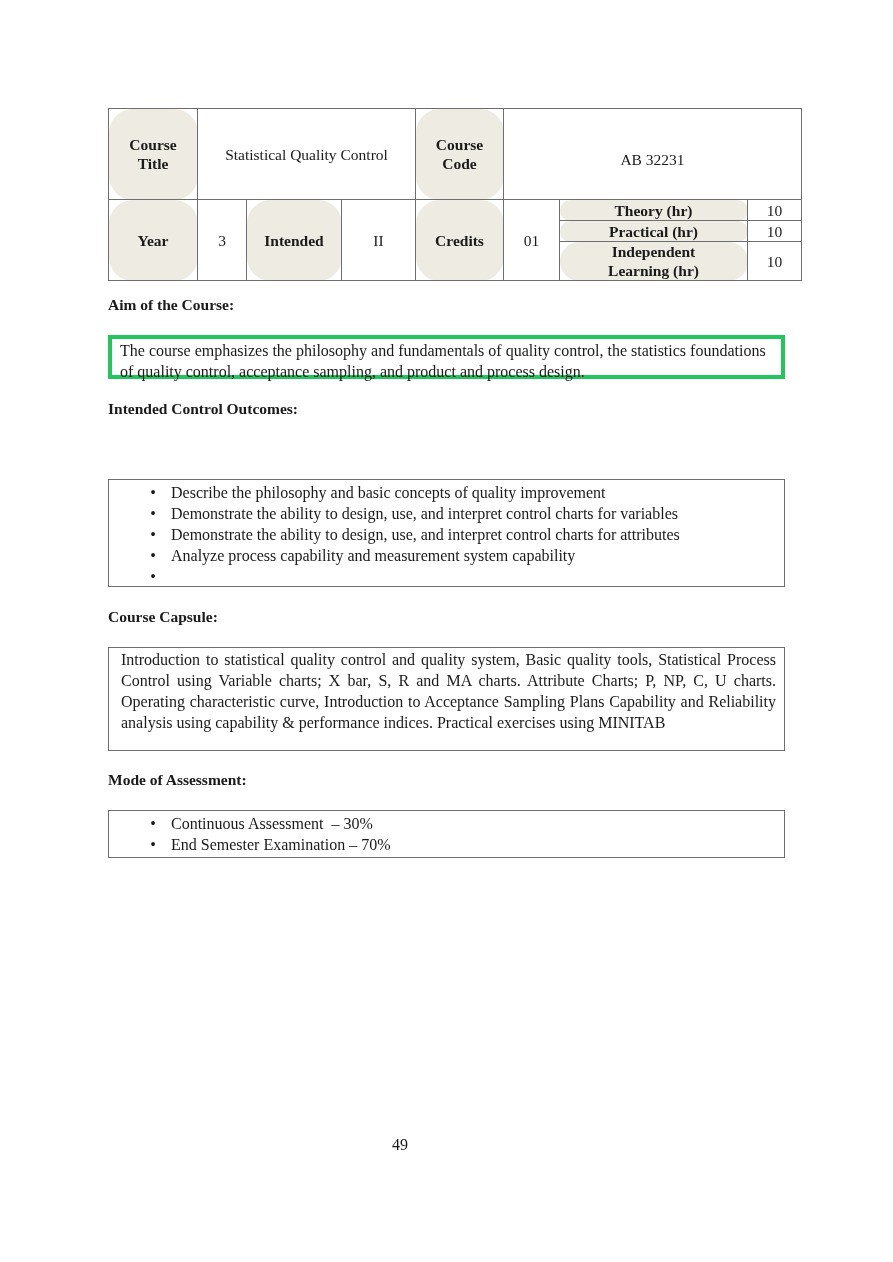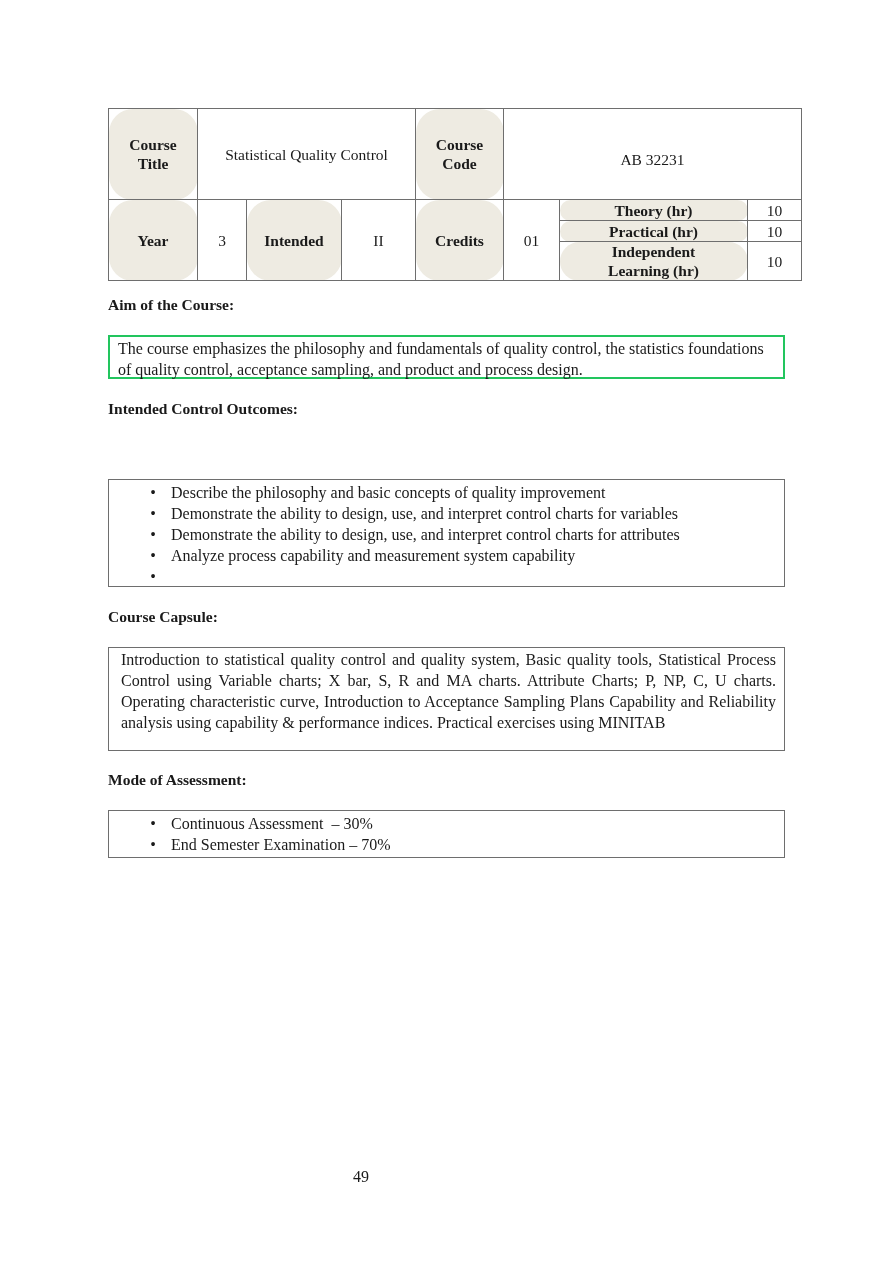--- a/index.html
+++ b/index.html
@@ -29,30 +29,30 @@
     .heading {
       position: absolute; left: 108px; font-weight: bold; font-size: 15.5px;
     }
     .plain {
       position: absolute; left: 108px; font-size: 16px;
     }
     .box {
       position: absolute; left: 108px; width: 677px; box-sizing: border-box;
       border: 1px solid #6e6e6e; font-size: 16px; line-height: 21px;
     }
-    .box.dark { border: 2px solid #22c55e; padding: 1px 8px 0 8px; }
+    .box.dark { border: 4px solid #22c55e; padding: 1px 8px 0 8px; }
     .box.justify { padding: 1px 8px 0 8px; text-align: justify; }
     ul.bullets { margin: 0; padding: 0 0 0 38px; list-style: none; }
     ul.bullets li { position: relative; padding-left: 24px; }
     ul.bullets li .dot {
       position: absolute; left: 0; top: 0; width: 12px; text-align: center;
     }
     .pagenum {
-      position: absolute; left: 0; width: 722px; top: 1168px;
-      text-align: center; font-size: 16px;
+      position: absolute; left: 0; width: 722px; top: 1136px;
+      text-align: center; font-size: 16px; padding-left: 39px;
     }
   </style>
 </head>
 <body>
 
 <div class="page">
 
   <table class="info">
     <colgroup>
       <col style="width:89px">

